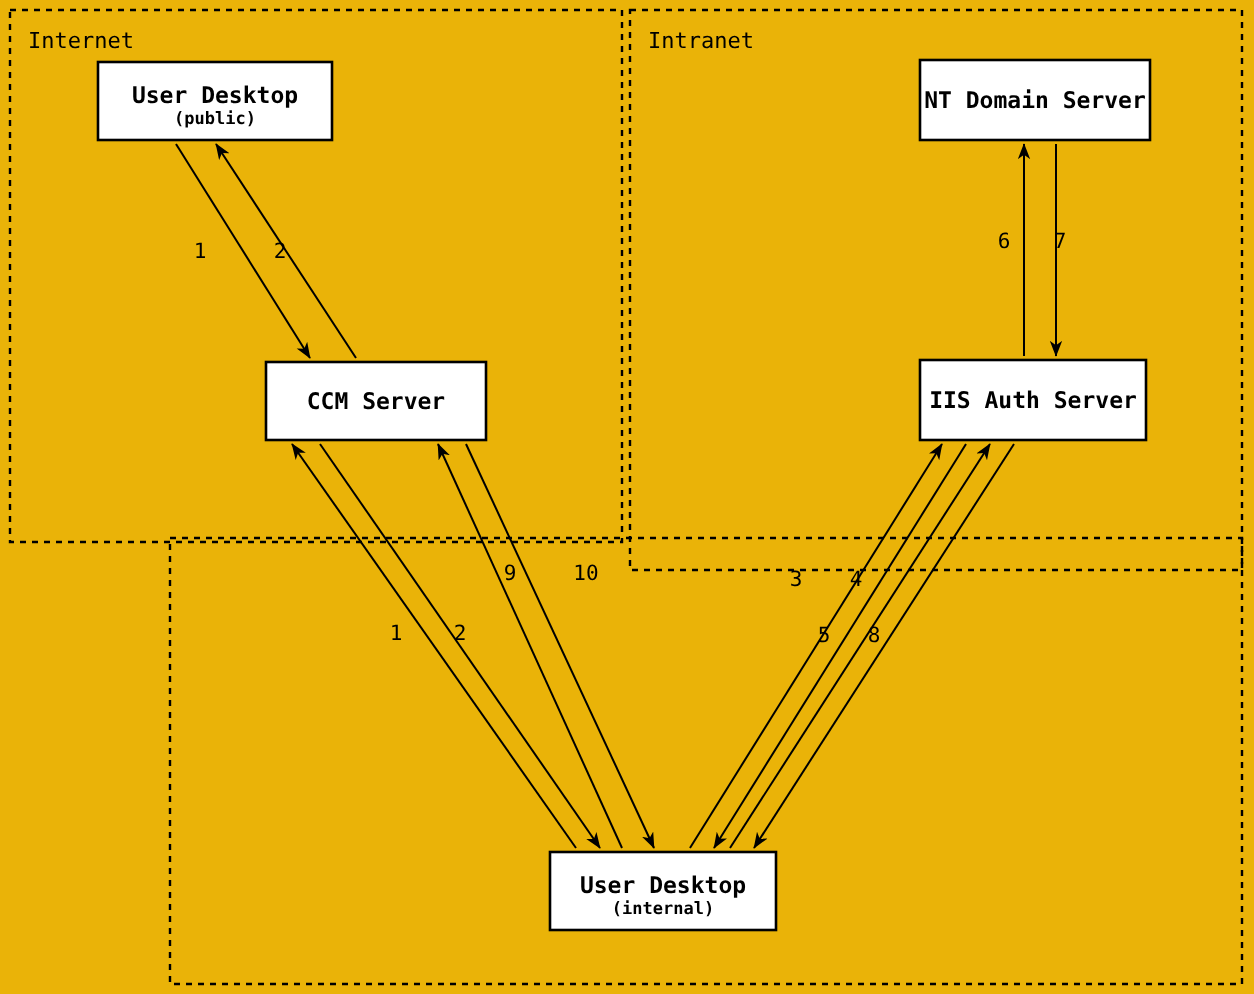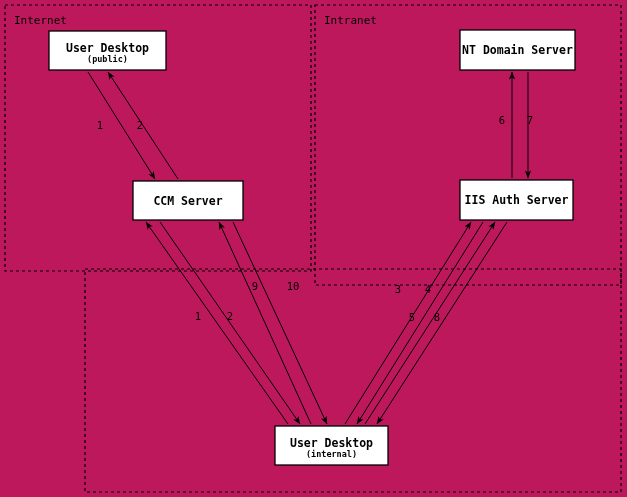--- a/index.html
+++ b/index.html
@@ -4,21 +4,21 @@
 <style>
   html, body {
     margin: 0;
     padding: 0;
     background: #ffffff;
   }
   #canvas {
     position: relative;
     width: 627px;
     height: 497px;
-    background: #be185d;
+    background: #eab308;
     overflow: hidden;
     font-family: "DejaVu Sans Mono", monospace;
   }
   svg#diagram {
     position: absolute;
     top: 0;
     left: 0;
     width: 627px;
     height: 497px;
   }

